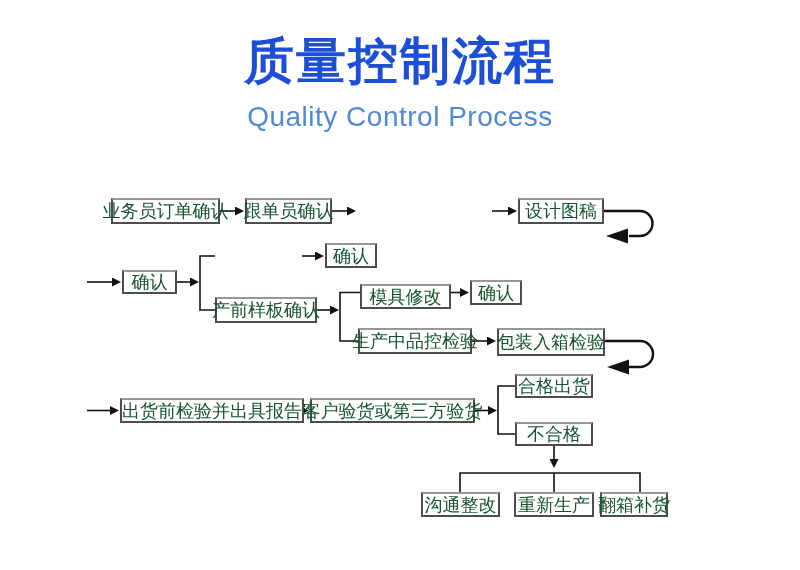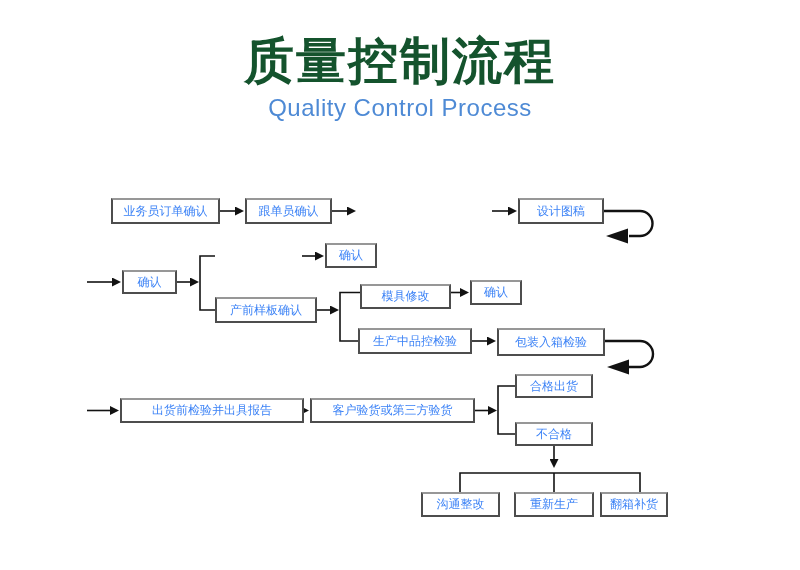--- a/index.html
+++ b/index.html
@@ -2,33 +2,33 @@
 <html><head>
 <meta charset="utf-8">
 <style>
   html,body{margin:0;padding:0;background:#ffffff;}
   .canvas{
     position:relative;width:800px;height:570px;background:#ffffff;overflow:hidden;
     font-family:"Liberation Sans","DejaVu Sans",sans-serif;
   }
   .header{position:absolute;top:34px;left:0;width:800px;text-align:center;}
   .title-zh{
-    font-size:50px;line-height:1.08;font-weight:bold;color:#14532d;
+    font-size:50px;line-height:1.08;font-weight:bold;color:#1d4ed8;
     letter-spacing:2px;margin:0;
   }
   .title-en{
-    font-size:24px;line-height:1.1;font-weight:normal;color:#4e8ad5;
-    letter-spacing:0.5px;margin-top:7px;
+    font-size:28px;line-height:1.1;font-weight:normal;color:#4e8ad5;
+    letter-spacing:0.5px;margin-top:14px;
   }
   svg.connectors{position:absolute;left:0;top:0;}
   .node{
     position:absolute;box-sizing:border-box;background:#ffffff;
     border:2px solid #4d4d4d;border-top-color:#979797;
     display:flex;align-items:center;justify-content:center;
-    font-size:12px;color:#3b82f6;white-space:nowrap;text-align:center;
+    font-size:18px;color:#14532d;white-space:nowrap;text-align:center;
   }
 </style>
 </head>
 <body>
 
 <div class="canvas">
 
   <div class="header">
     <div class="title-zh">质量控制流程</div>
     <div class="title-en">Quality Control Process</div>

